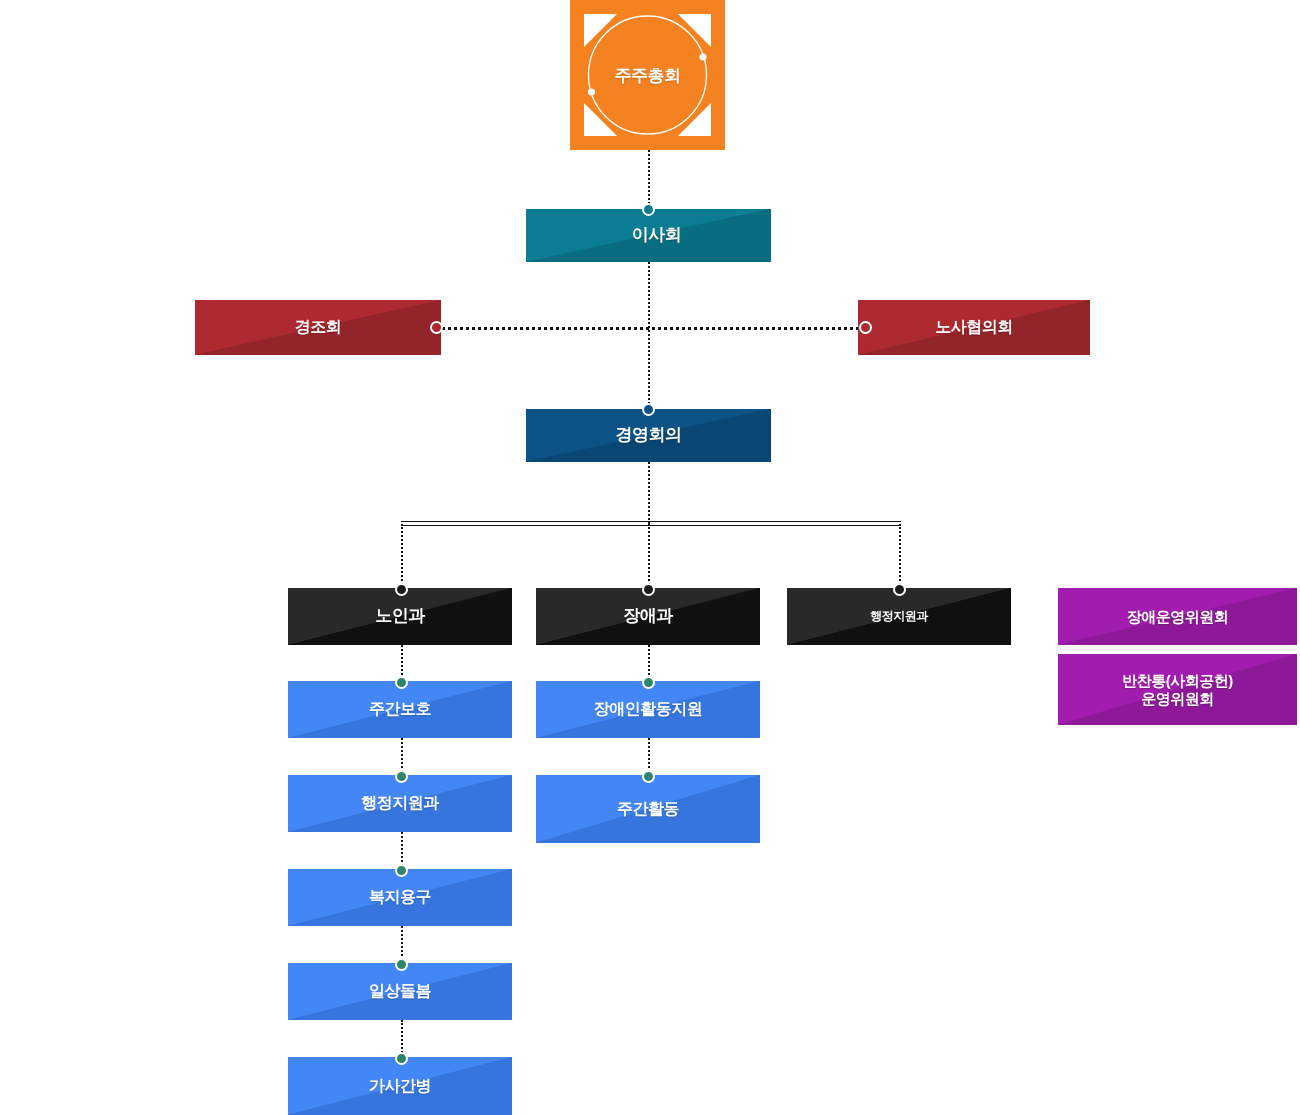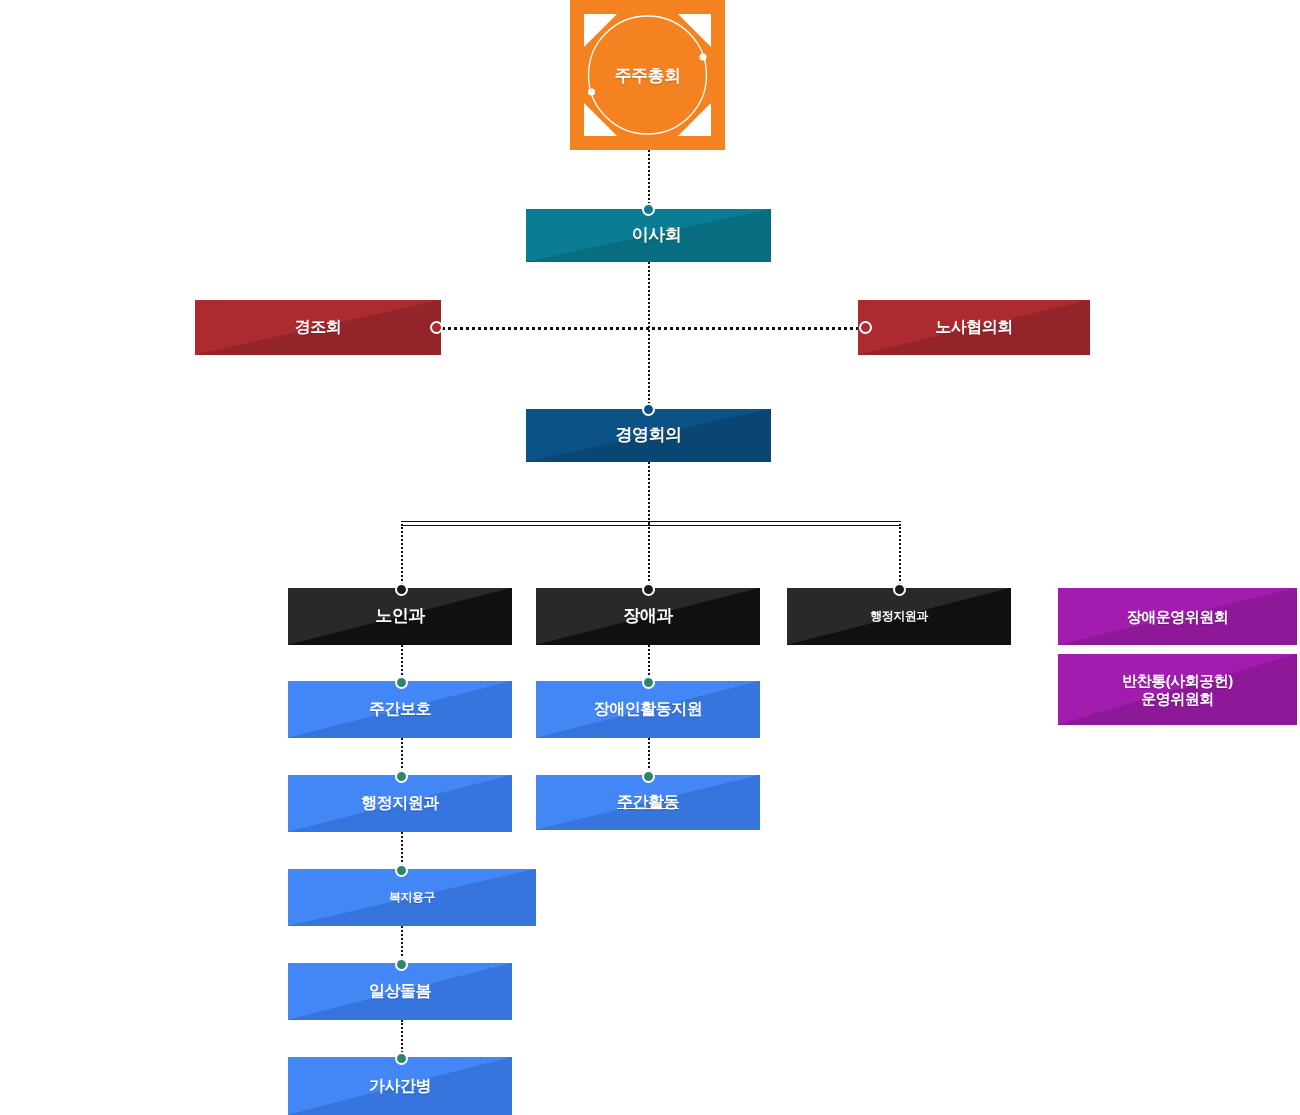--- a/index.html
+++ b/index.html
@@ -274,21 +274,21 @@
   <div class="dot d-green" style="left:395px; top:676px;"></div>
 
   <div class="vline" style="left:401px; top:738px; height:42px;"></div>
   <div class="node green" style="left:288px; top:775px; width:224px; height:57px; font-size:16px;">
     <div class="sheen"></div>
     <span class="label">행정지원과</span>
   </div>
   <div class="dot d-green" style="left:395px; top:770px;"></div>
 
   <div class="vline" style="left:401px; top:832px; height:42px;"></div>
-  <div class="node green" style="left:288px; top:869px; width:248px; height:57px; font-size:12px;">
+  <div class="node green" style="left:288px; top:869px; width:224px; height:57px; font-size:16px;">
     <div class="sheen"></div>
     <span class="label">복지용구</span>
   </div>
   <div class="dot d-green" style="left:395px; top:864px;"></div>
 
   <div class="vline" style="left:401px; top:926px; height:42px;"></div>
   <div class="node green" style="left:288px; top:963px; width:224px; height:57px; font-size:16px;text-align:right;">
     <div class="sheen"></div>
     <span class="label">일상돌봄</span>
   </div>
@@ -302,19 +302,19 @@
   <div class="dot d-green" style="left:395px; top:1052px;"></div>
 
   <div class="vline" style="left:648px; top:645px; height:42px;"></div>
   <div class="node green" style="left:536px; top:681px; width:224px; height:57px; font-size:16px;">
     <div class="sheen"></div>
     <span class="label">장애인활동지원</span>
   </div>
   <div class="dot d-green" style="left:641.5px; top:676px;"></div>
 
   <div class="vline" style="left:648px; top:738px; height:42px;"></div>
-  <div class="node green" style="left:536px; top:775px; width:224px; height:55px; font-size:16px;text-decoration:underline;">
+  <div class="node green" style="left:536px; top:775px; width:224px; height:68px; font-size:16px;">
     <div class="sheen"></div>
     <span class="label">주간활동</span>
   </div>
   <div class="dot d-green" style="left:641.5px; top:770px;"></div>
 
 </div>
 
 </body></html>

